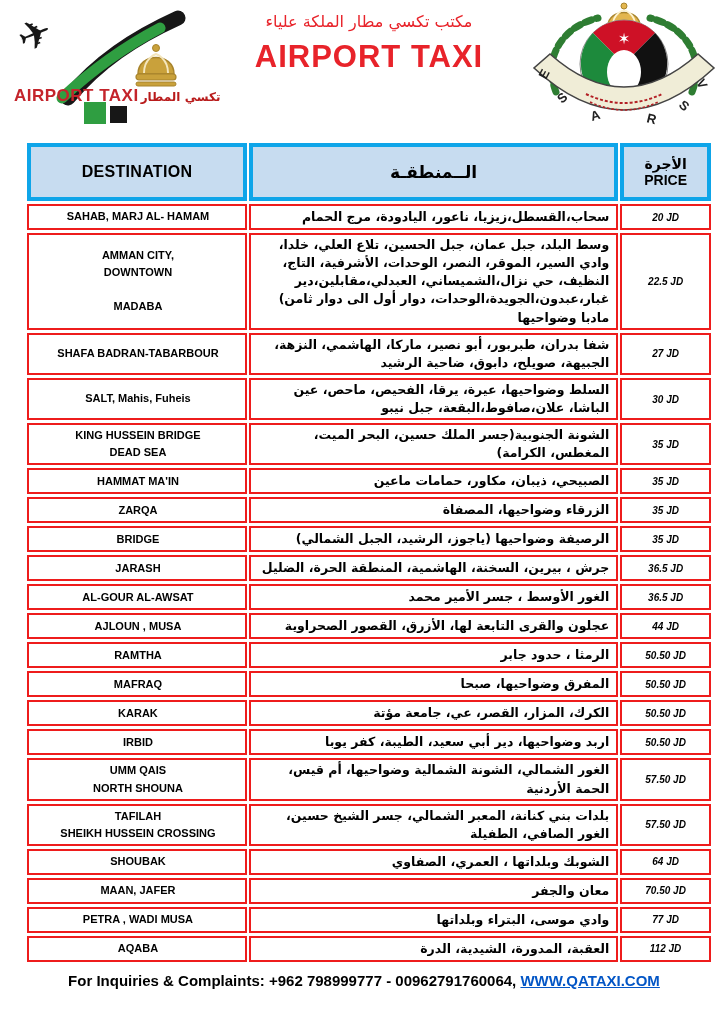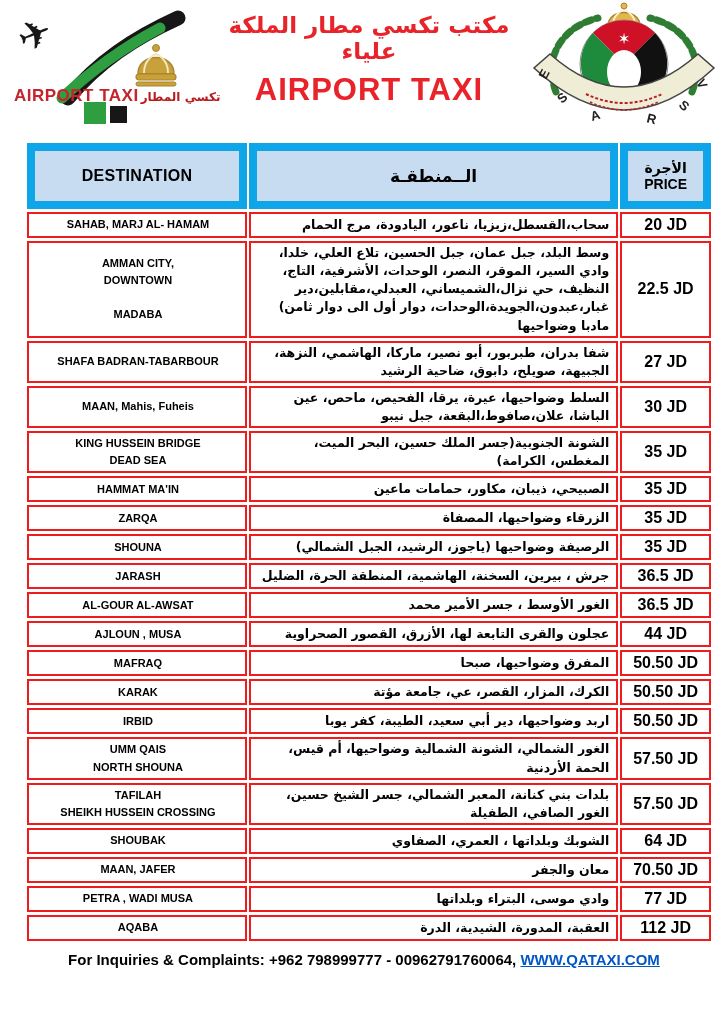--- a/index.html
+++ b/index.html
@@ -17,52 +17,52 @@
     position:absolute; left:2px; top:82px; width:150px; text-align:left;
     color:#c4242b; font-weight:bold; font-size:17px; letter-spacing:0.5px; white-space:nowrap;
   }
   .logo-text-ar {
     font-family:"DejaVu Sans", sans-serif; font-size:12px; font-weight:bold;
     color:#b91c1c; margin-left:2px;
   }
   .title-block { position:absolute; left:204px; top:12px; width:330px; text-align:center; }
   .title-ar {
     font-family:"DejaVu Sans", sans-serif; direction:rtl;
-    color:#e8232a; font-weight:bold; font-size:23px;
+    color:#e8232a; font-weight:normal; font-size:16px;
   }
   .title-en { color:#e8232a; font-weight:bold; font-size:31px; letter-spacing:1px; margin-top:8px; }
   .emblem { position:absolute; right:6px; top:0; width:196px; height:134px; }
 
   
   .price-table {
     margin:2px 15px 0 25px; width:688px;
     border-collapse:separate; border-spacing:2px 3px;
     table-layout:fixed;
   }
   .price-table col.c-dest  { width:218px; }
   .price-table col.c-area  { width:366px; }
   .price-table col.c-price { width:90px; }
   .price-table th {
-    background:#c7dcf0; border:8px solid #0ea5e9; padding:2px;
+    background:#c7dcf0; border:4px solid #0ea5e9; padding:2px;
     font-weight:bold; color:#000; vertical-align:middle; height:46px;
   }
   th.dest { font-size:16px; letter-spacing:0.3px; }
   th.area { font-family:"DejaVu Sans", sans-serif; font-size:17px; direction:rtl; }
   th.price { font-size:14px; line-height:1.15; }
   th.price .ar { font-family:"DejaVu Sans", sans-serif; direction:rtl; font-size:14px; }
   .price-table td {
     border:2px solid #ee1c1c; background:#fff; font-weight:bold; color:#000;
     vertical-align:middle; padding:1px 6px; height:20px;
   }
   td.dest { text-align:center; font-size:11px; white-space:pre-line; line-height:1.55; padding-left:8px; }
   td.area {
     font-family:"DejaVu Sans", sans-serif; direction:rtl; text-align:right;
     font-size:12.5px; line-height:1.45; padding-right:7px;
   }
-  td.price { text-align:center; font-size:16px; white-space:nowrap; }
+  td.price { text-align:center; font-size:10px; white-space:nowrap;font-style:italic; }
 
   
   .inquiries { margin-top:7px; text-align:center; font-weight:bold; font-size:15px; color:#000; }
   .inquiries a { color:#0356c6; text-decoration:underline; cursor:pointer; }
 </style>
 </head>
 <body>
 
 <div class="page">
 
@@ -171,59 +171,64 @@
 MADABA</td>
           <td class="area">وسط البلد، جبل عمان، جبل الحسين، تلاع العلي،  خلدا، وادي السير، الموقر، النصر، الوحدات، الأشرفية، التاج، النظيف، حي نزال،الشميساني، العبدلي،مقابلين،دير غبار،عبدون،الجويدة،الوحدات، دوار أول الى دوار ثامن) مادبا وضواحيها</td>
           <td class="price">22.5 JD</td>
         </tr>
         <tr>
           <td class="dest">SHAFA BADRAN-TABARBOUR</td>
           <td class="area">شفا بدران، طبربور، أبو نصير، ماركا، الهاشمي، النزهة، الجبيهة، صويلح، دابوق، ضاحية الرشيد</td>
           <td class="price">27 JD</td>
         </tr>
         <tr>
-          <td class="dest">MAAN, Mahis, Fuheis</td>
+          <td class="dest">SALT, Mahis, Fuheis</td>
           <td class="area">السلط وضواحيها، عيرة، يرقا، الفحيص، ماحص، عين الباشا، علان،صافوط،البقعة، جبل نيبو</td>
           <td class="price">30 JD</td>
         </tr>
         <tr>
           <td class="dest">KING HUSSEIN BRIDGE
 DEAD SEA</td>
           <td class="area">الشونة الجنوبية(جسر الملك حسين، البحر الميت، المغطس، الكرامة)</td>
           <td class="price">35 JD</td>
         </tr>
         <tr>
           <td class="dest">HAMMAT MA'IN</td>
           <td class="area">الصبيحي، ذيبان، مكاور، حمامات ماعين</td>
           <td class="price">35 JD</td>
         </tr>
         <tr>
           <td class="dest">ZARQA</td>
           <td class="area">الزرقاء وضواحيها، المصفاة</td>
           <td class="price">35 JD</td>
         </tr>
         <tr>
-          <td class="dest">SHOUNA</td>
+          <td class="dest">BRIDGE</td>
           <td class="area">الرصيفة وضواحيها (ياجوز، الرشيد، الجبل الشمالي)</td>
           <td class="price">35 JD</td>
         </tr>
         <tr>
           <td class="dest">JARASH</td>
           <td class="area">جرش ، بيرين، السخنة، الهاشمية، المنطقة الحرة، الضليل</td>
           <td class="price">36.5 JD</td>
         </tr>
         <tr>
           <td class="dest">AL-GOUR AL-AWSAT</td>
           <td class="area">الغور الأوسط ، جسر الأمير محمد</td>
           <td class="price">36.5 JD</td>
         </tr>
         <tr>
           <td class="dest">AJLOUN , MUSA</td>
           <td class="area">عجلون والقرى التابعة لها، الأزرق، القصور الصحراوية</td>
           <td class="price">44 JD</td>
+        </tr>
+        <tr>
+          <td class="dest">RAMTHA</td>
+          <td class="area">الرمثا ، حدود جابر</td>
+          <td class="price">50.50 JD</td>
         </tr>
         <tr>
           <td class="dest">MAFRAQ</td>
           <td class="area">المفرق وضواحيها، صبحا</td>
           <td class="price">50.50 JD</td>
         </tr>
         <tr>
           <td class="dest">KARAK</td>
           <td class="area">الكرك،  المزار، القصر، عي، جامعة مؤتة</td>
           <td class="price">50.50 JD</td>

